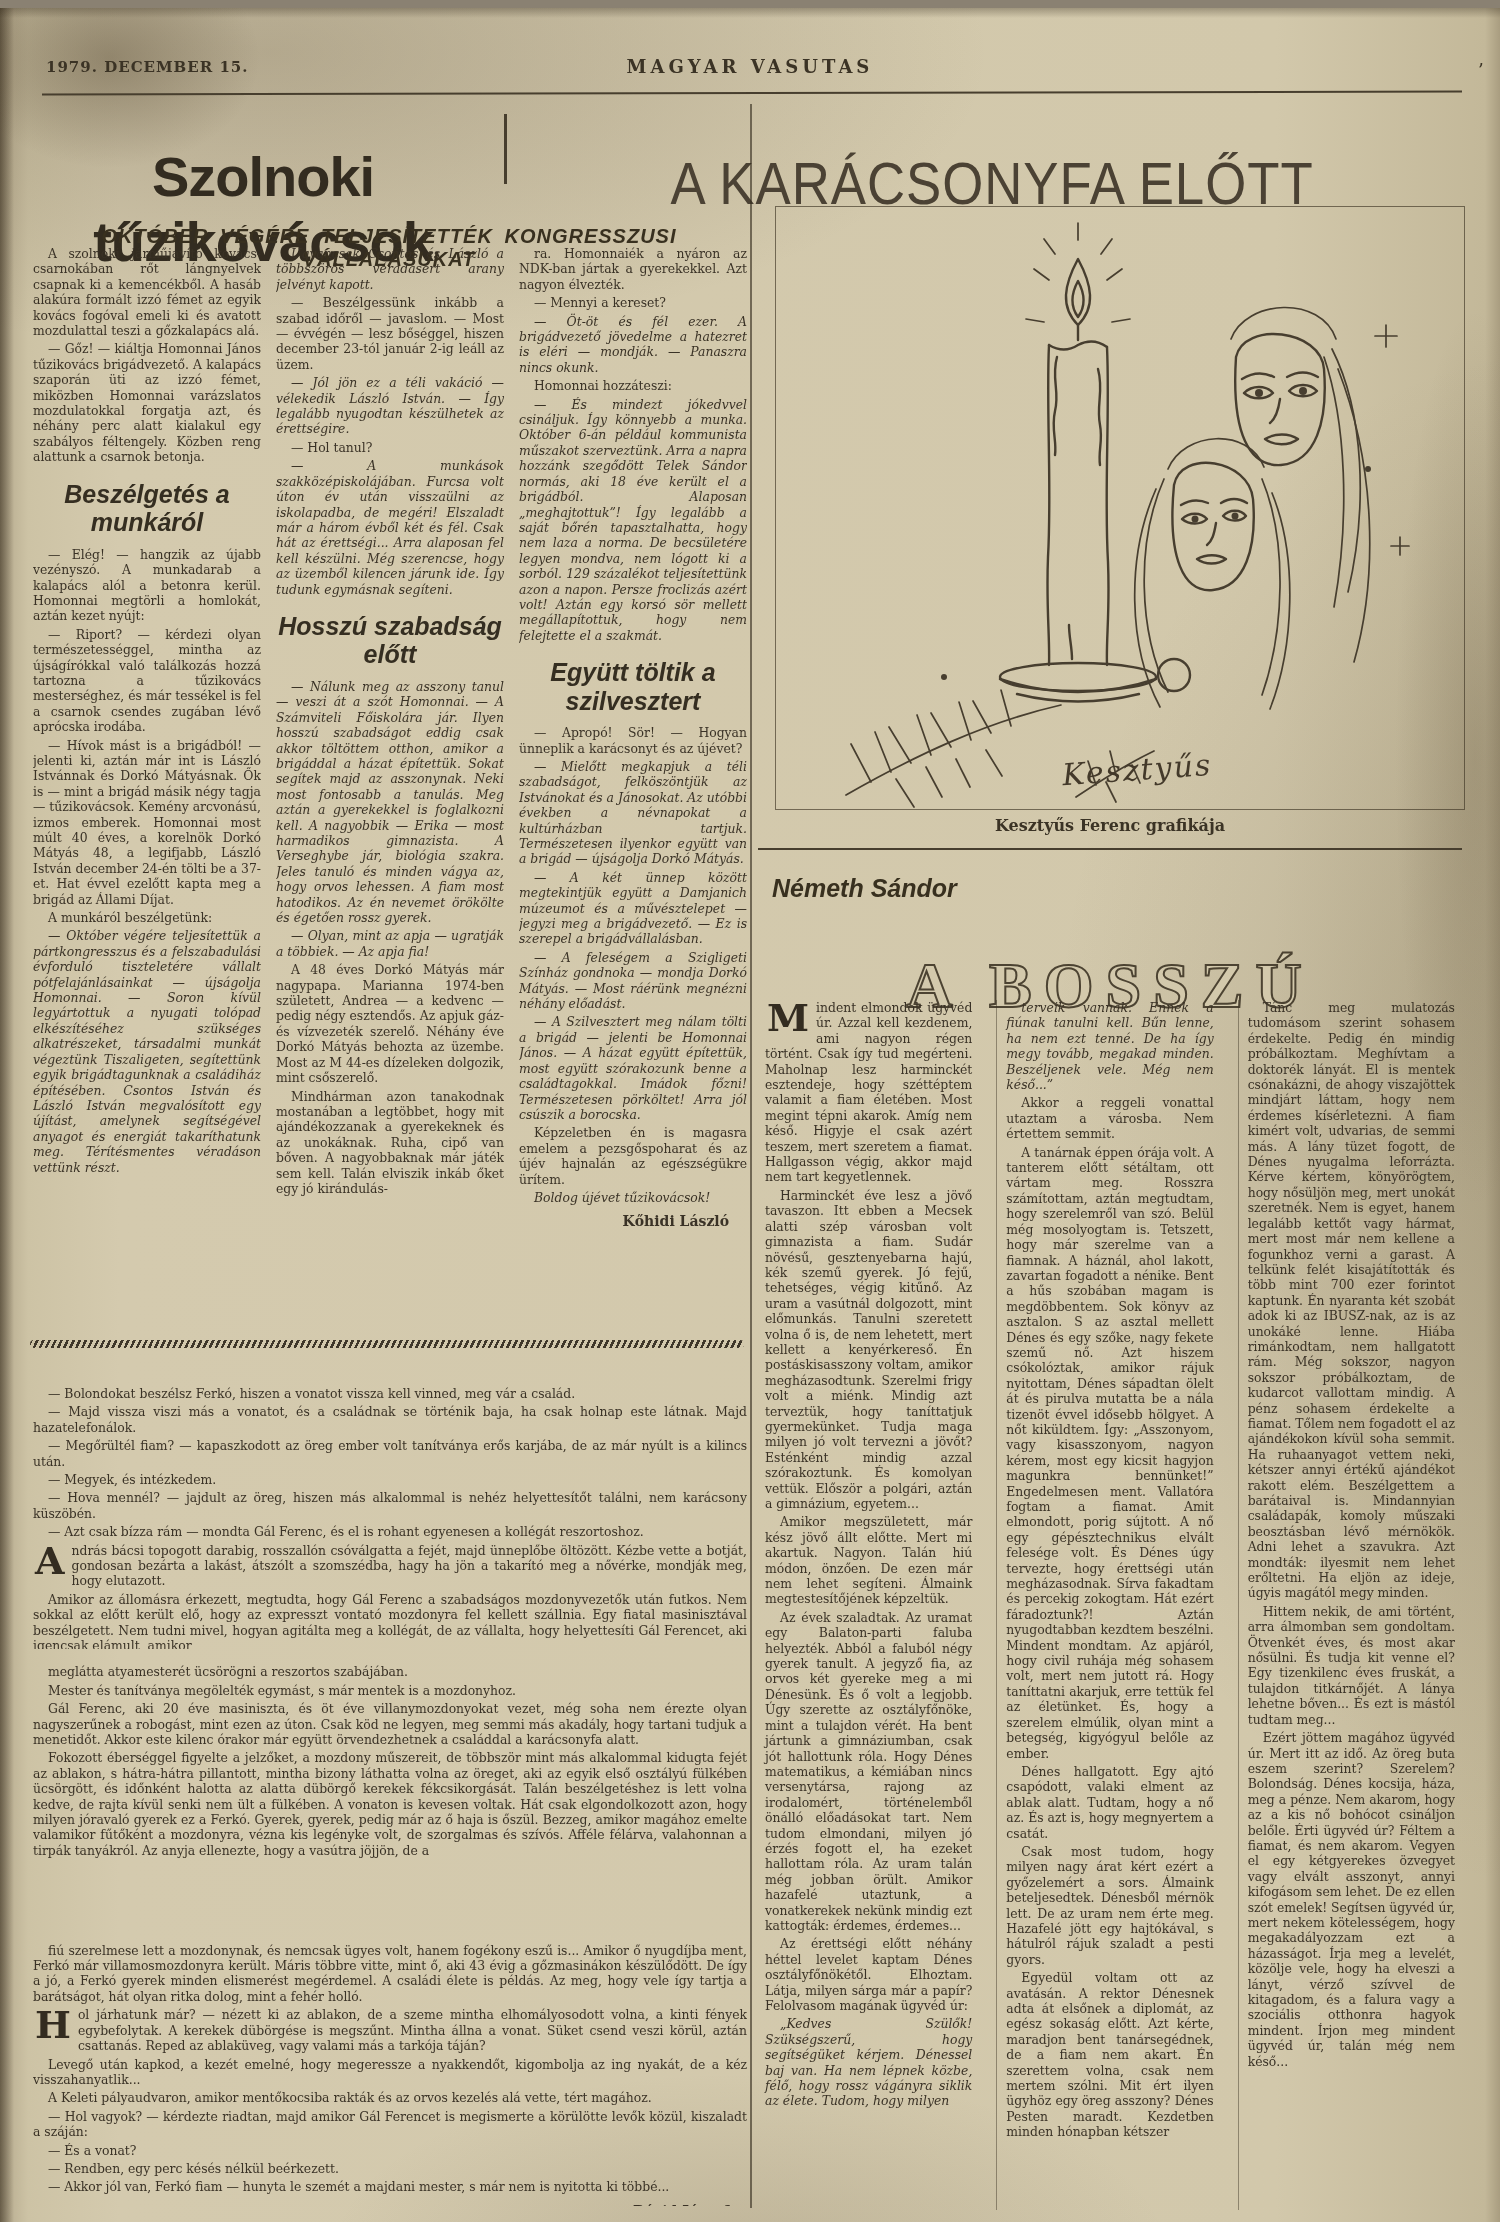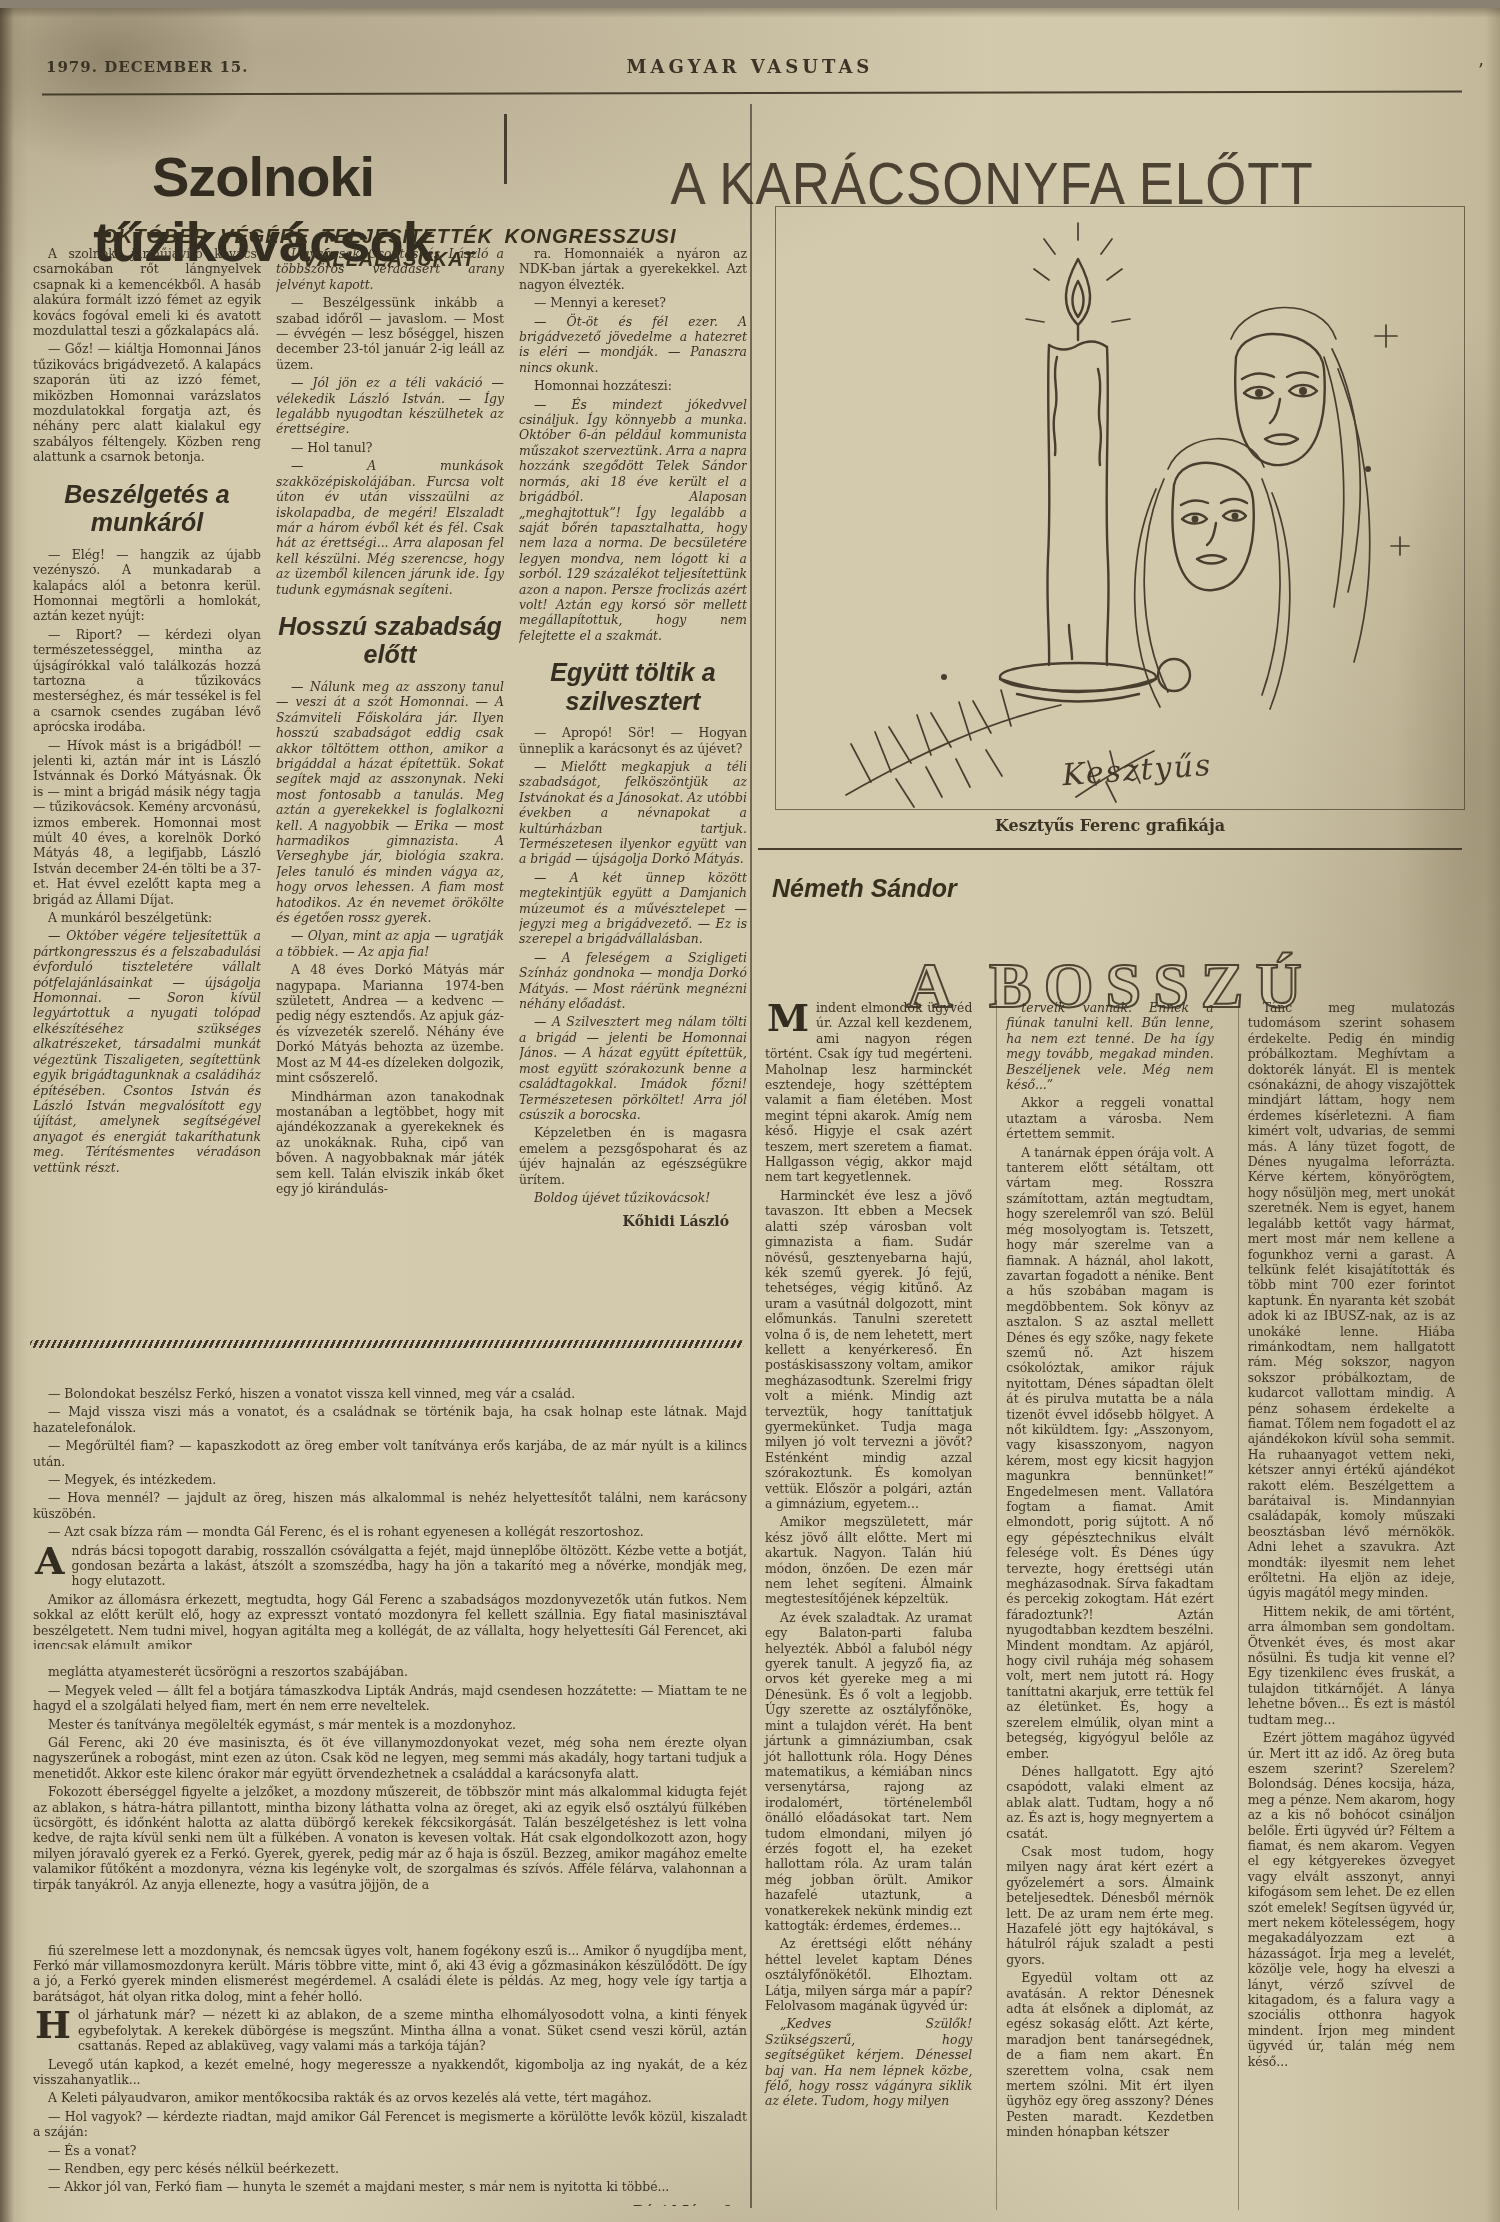--- a/index.html
+++ b/index.html
@@ -262,21 +262,20 @@
         <p class="para">— Majd vissza viszi más a vonatot, és a családnak se történik baja, ha csak holnap este látnak. Majd hazatelefonálok.</p>
         <p class="para">— Megőrültél fiam? — kapaszkodott az öreg ember volt tanítványa erős karjába, de az már nyúlt is a kilincs után.</p>
         <p class="para">— Megyek, és intézkedem.</p>
         <p class="para">— Hova mennél? — jajdult az öreg, hiszen más alkalommal is nehéz helyettesítőt találni, nem karácsony küszöbén.</p>
         <p class="para">— Azt csak bízza rám — mondta Gál Ferenc, és el is rohant egyenesen a kollégát reszortoshoz.</p>
         <p class="para" style="text-indent: 0px;"><span class="dropcap">A</span>ndrás bácsi topogott darabig, rosszallón csóválgatta a fejét, majd ünneplőbe öltözött. Kézbe vette a botját, gondosan bezárta a lakást, átszólt a szomszédba, hagy ha jön a takarító meg a nővérke, mondják meg, hogy elutazott.</p>
         <p class="para">Amikor az állomásra érkezett, megtudta, hogy Gál Ferenc a szabadságos mozdonyvezetők után futkos. Nem sokkal az előtt került elő, hogy az expresszt vontató mozdonyra fel kellett szállnia. Egy fiatal masinisztával beszélgetett. Nem tudni mivel, hogyan agitálta meg a kollégát, de az vállalta, hogy helyettesíti Gál Ferencet, aki igencsak elámult, amikor</p>
       </div>
     <div class="col">
         <p class="para">meglátta atyamesterét ücsörögni a reszortos szabájában.</p>
-        <p class="para">— Megyek veled — állt fel a botjára támaszkodva Lipták András, majd csendesen hozzátette: — Miattam te ne hagyd el a szolgálati helyed fiam, mert én nem erre neveltelek.</p>
         <p class="para">Mester és tanítványa megölelték egymást, s már mentek is a mozdonyhoz.</p>
         <p class="para">Gál Ferenc, aki 20 éve masiniszta, és öt éve villanymozdonyokat vezet, még soha nem érezte olyan nagyszerűnek a robogást, mint ezen az úton. Csak köd ne legyen, meg semmi más akadály, hogy tartani tudjuk a menetidőt. Akkor este kilenc órakor már együtt örvendezhetnek a családdal a karácsonyfa alatt.</p>
         <p class="para">Fokozott éberséggel figyelte a jelzőket, a mozdony műszereit, de többször mint más alkalommal kidugta fejét az ablakon, s hátra-hátra pillantott, mintha bizony láthatta volna az öreget, aki az egyik első osztályú fülkében ücsörgött, és időnként halotta az alatta dübörgő kerekek fékcsikorgását. Talán beszélgetéshez is lett volna kedve, de rajta kívül senki nem ült a fülkében. A vonaton is kevesen voltak. Hát csak elgondolkozott azon, hogy milyen jóravaló gyerek ez a Ferkó. Gyerek, gyerek, pedig már az ő haja is őszül. Bezzeg, amikor magához emelte valamikor fűtőként a mozdonyra, vézna kis legényke volt, de szorgalmas és szívós. Afféle félárva, valahonnan a tirpák tanyákról. Az anyja ellenezte, hogy a vasútra jöjjön, de a</p>
       </div>
     <div class="col">
         <p class="para">fiú szerelmese lett a mozdonynak, és nemcsak ügyes volt, hanem fogékony eszű is... Amikor ő nyugdíjba ment, Ferkó már villamosmozdonyra került. Máris többre vitte, mint ő, aki 43 évig a gőzmasinákon készülődött. De így a jó, a Ferkó gyerek minden elismerést megérdemel. A családi élete is példás. Az meg, hogy vele így tartja a barátságot, hát olyan ritka dolog, mint a fehér holló.</p>
         <p class="para" style="text-indent: 0px;"><span class="dropcap">H</span>ol járhatunk már? — nézett ki az ablakon, de a szeme mintha elhomályosodott volna, a kinti fények egybefolytak. A kerekek dübörgése is megszűnt. Mintha állna a vonat. Süket csend veszi körül, aztán csattanás. Reped az ablaküveg, vagy valami más a tarkója táján?</p>
         <p class="para">Levegő után kapkod, a kezét emelné, hogy megeressze a nyakkendőt, kigombolja az ing nyakát, de a kéz visszahanyatlik...</p>
         <p class="para">A Keleti pályaudvaron, amikor mentőkocsiba rakták és az orvos kezelés alá vette, tért magához.</p>
         <p class="para">— Hol vagyok? — kérdezte riadtan, majd amikor Gál Ferencet is megismerte a körülötte levők közül, kiszaladt a száján:</p>

